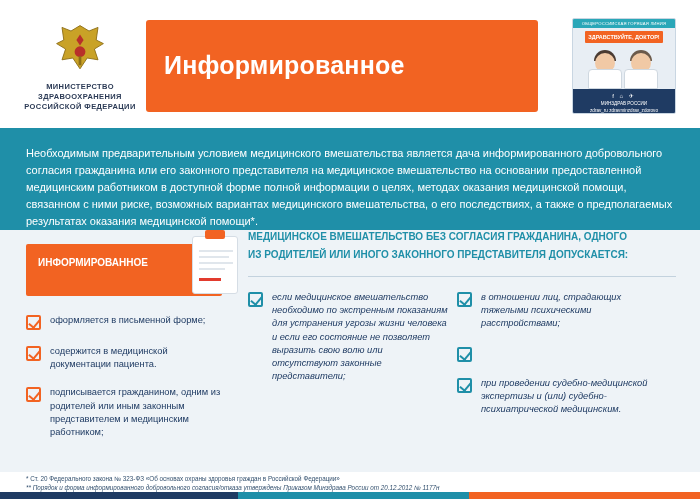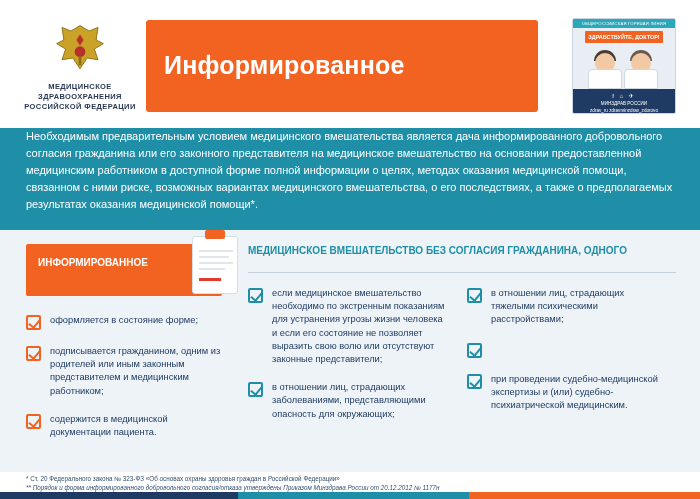--- a/index.html
+++ b/index.html
@@ -76,21 +76,21 @@
   .promo-bottom {
     position: absolute; bottom: 0; left: 0; width: 100%; height: 24px;
     background: #1f3b63; color: #fff; font-size: 4.6px; padding: 3px 4px;
     line-height: 1.5; text-align: center;
   }
   .social-row { font-size: 6px; letter-spacing: 2px; }
   
   .intro {
     position: absolute; top: 128px; left: 0; width: 700px; height: 102px;
     background: #1f8fa8;
-    display: flex; align-items: flex-start;
+    display: flex; align-items: flex-end;
   }
   .intro-text {
     color: #ffffff; font-size: 11px; line-height: 1.55;
     padding: 0 26px; text-align: left;
   }
   
   .body-area {
     position: absolute; top: 230px; left: 0; width: 700px; height: 242px;
     background: #eef3f7;
   }
@@ -124,28 +124,28 @@
     width: 5px; height: 9px;
     border: solid #f26322; border-width: 0 2px 2px 0;
     transform: rotate(40deg);
   }
   .chk.blue { border-color: #1f8fa8; }
   .chk.blue::after { border-color: #1f8fa8; }
   .ci-text {
     font-size: 9.3px; line-height: 1.42; color: #1f3b63;
   }
   .right-col {
-    position: absolute; left: 248px; top: 14px; width: 428px;
+    position: absolute; left: 248px; top: 0; width: 428px;
   }
   .right-head {
     color: #1f8fa8; font-weight: bold; font-size: 10px;
     line-height: 1.4; text-transform: uppercase; margin-bottom: 4px;
   }
   .hr-line { width: 100%; height: 1px; background: #c3d2de; margin: 14px 0 14px; }
-  .cols2 { display: flex; gap: 18px; }
+  .cols2 { display: flex; gap: 8px; font-style: italic; }
   .col { width: 201px; }
   
   .footer {
     position: absolute; top: 472px; left: 0; width: 700px; height: 27px;
     background: #ffffff;
   }
   .fn {
     font-size: 6.3px; color: #33506e; padding-left: 26px; line-height: 1.5;
     font-style: italic;
   }
@@ -162,21 +162,21 @@
 
   <div class="header">
 
     <div class="ministry">
       <svg class="emblem" viewBox="0 0 60 60">
         <path d="M30 4 L40 10 L50 6 L48 20 L56 24 L46 30 L50 42 L38 40 L30 52 L22 40 L10 42 L14 30 L4 24 L12 20 L10 6 L20 10 Z" fill="#c9a227" stroke="#8c6d16" stroke-width="1"></path>
         <path d="M30 14 L34 20 L30 26 L26 20 Z" fill="#b8302a"></path>
         <circle cx="30" cy="33" r="6" fill="#b8302a"></circle>
         <rect x="28.5" y="38" width="3" height="10" fill="#8c6d16"></rect>
       </svg>
-      <div class="ministry-text">МЕДИЦИНСКОЕ</div>
+      <div class="ministry-text">МИНИСТЕРСТВО</div>
       <div class="ministry-text">ЗДРАВООХРАНЕНИЯ</div>
       <div class="ministry-text">РОССИЙСКОЙ ФЕДЕРАЦИИ</div>
     </div>
 
     <div class="title-block">
       <div class="title-line">Информированное</div>
     </div>
 
     <div class="promo">
       <div class="promo-top">ОБЩЕРОССИЙСКАЯ ГОРЯЧАЯ ЛИНИЯ</div>
@@ -213,45 +213,42 @@
           <div class="cb-line" style="top:26px;width:30px;"></div>
           <div class="cb-line" style="top:32px;width:34px;"></div>
           <div class="cb-line" style="top:38px;width:26px;"></div>
           <div class="cb-red" style="top:48px;width:22px;height:3px;"></div>
         </div>
       </div>
 
       <div class="check-list">
         <div class="check-item">
           <span class="chk"></span>
-          <span class="ci-text">оформляется в состояние форме;</span>
+          <span class="ci-text">оформляется в письменной форме;</span>
+        </div>
+        <div class="check-item">
+          <span class="chk"></span>
+          <span class="ci-text">содержится в медицинской документации пациента.</span>
         </div>
         <div class="check-item">
           <span class="chk"></span>
           <span class="ci-text">подписывается гражданином, одним из родителей или иным законным представителем и медицинским работником;</span>
         </div>
-        <div class="check-item">
-          <span class="chk"></span>
-          <span class="ci-text">содержится в медицинской документации пациента.</span>
-        </div>
       </div>
     </div>
 
     <div class="right-col">
       <div class="right-head">МЕДИЦИНСКОЕ ВМЕШАТЕЛЬСТВО БЕЗ СОГЛАСИЯ ГРАЖДАНИНА, ОДНОГО</div>
+      <div class="right-head">ИЗ РОДИТЕЛЕЙ ИЛИ ИНОГО ЗАКОННОГО ПРЕДСТАВИТЕЛЯ ДОПУСКАЕТСЯ:</div>
       <div class="hr-line"></div>
       <div class="cols2">
         <div class="col">
           <div class="check-item">
             <span class="chk blue"></span>
             <span class="ci-text">если медицинское вмешательство необходимо по экстренным показаниям для устранения угрозы жизни человека и если его состояние не позволяет выразить свою волю или отсутствуют законные представители;</span>
-          </div>
-          <div class="check-item">
-            <span class="chk blue"></span>
-            <span class="ci-text">в отношении лиц, страдающих заболеваниями, представляющими опасность для окружающих;</span>
           </div>
         </div>
         <div class="col">
           <div class="check-item">
             <span class="chk blue"></span>
             <span class="ci-text">в отношении лиц, страдающих тяжелыми психическими расстройствами;</span>
           </div>
           <div class="check-item">
             <span class="chk blue"></span>
           </div>

